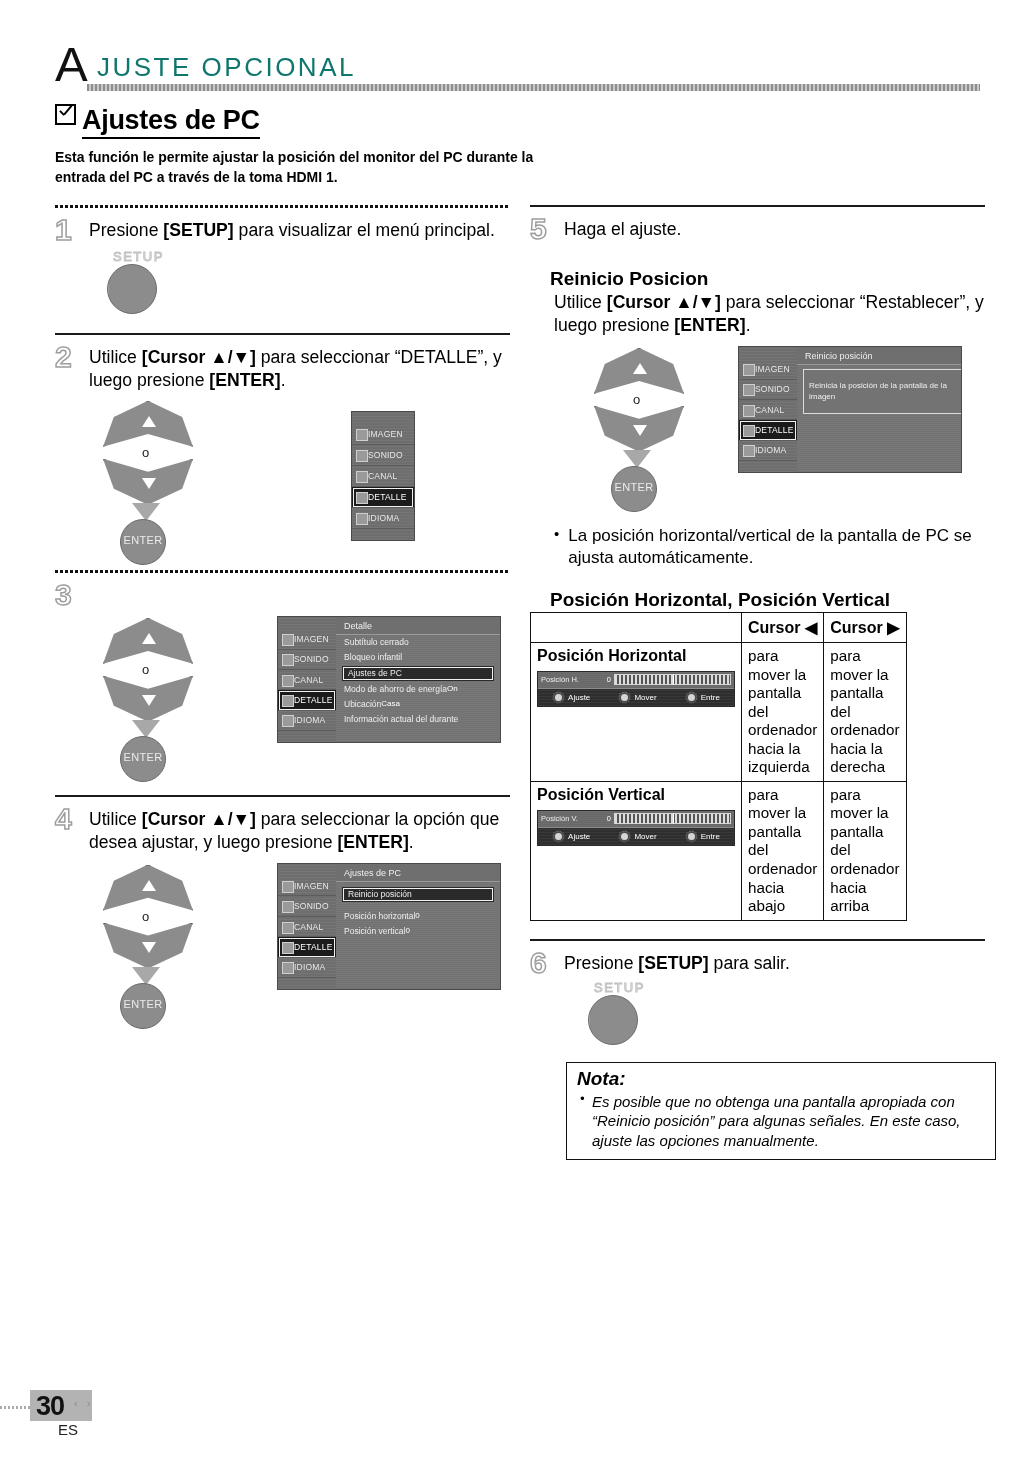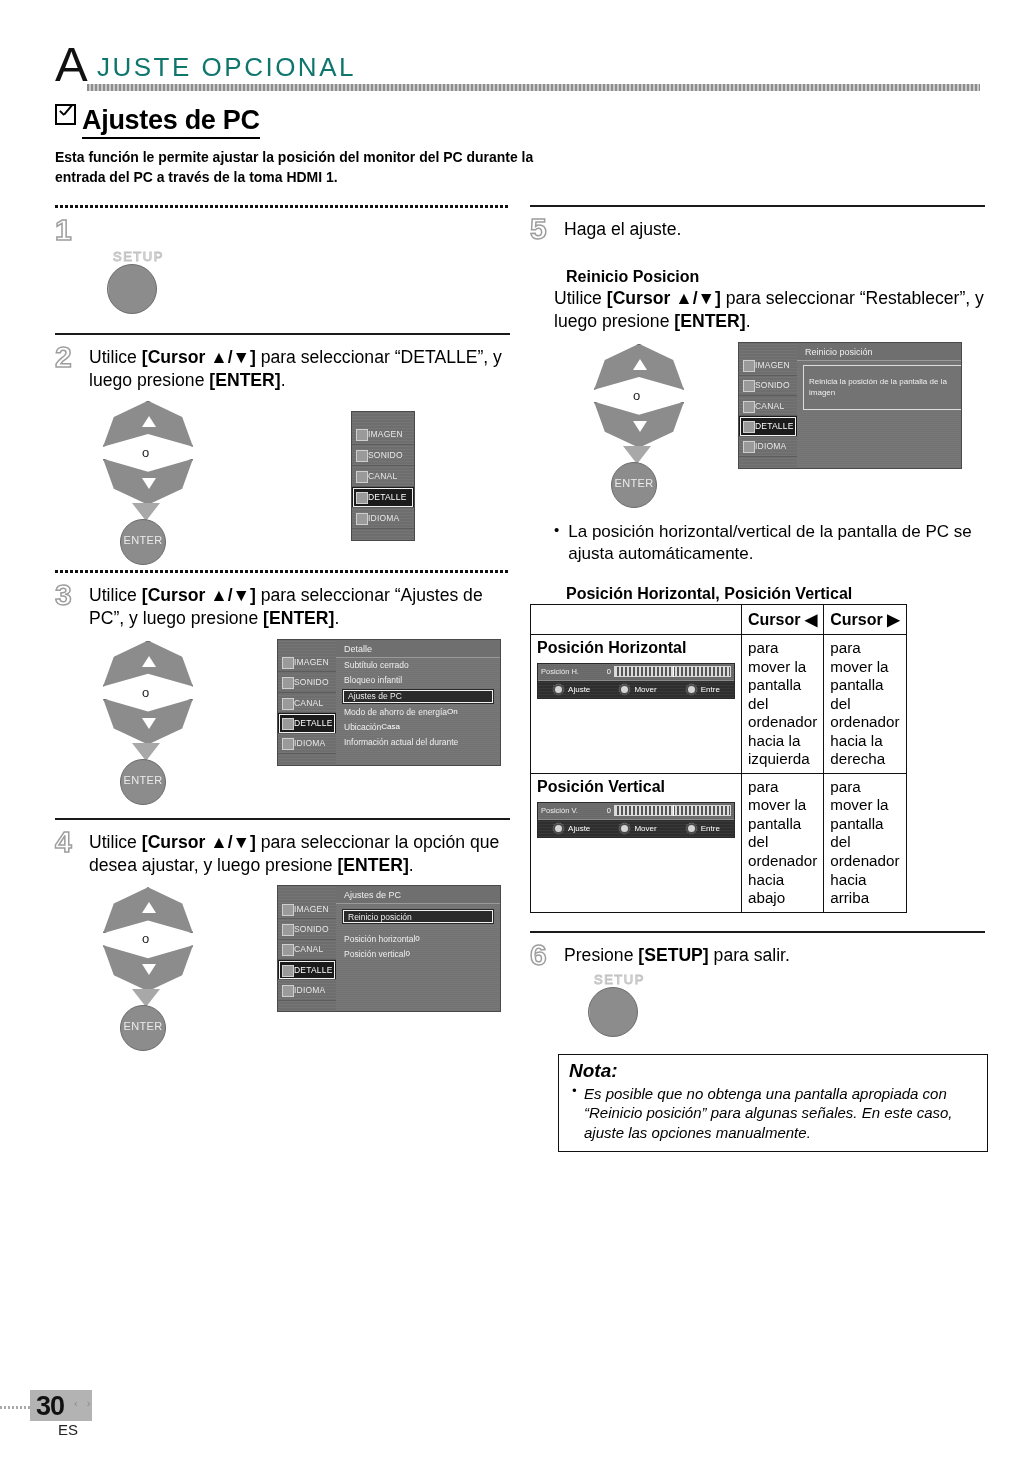--- a/index.html
+++ b/index.html
@@ -102,21 +102,21 @@
   
   .notebox{border:1.8px solid #111;padding:5px 10px 9px 10px;width:408px;}
   .notebox .nt{font-size:19px;font-weight:bold;font-style:italic;margin:0 0 2px 0;}
   .notebox ul{margin:0;padding-left:15px;}
   .notebox li{font-size:15px;font-style:italic;line-height:1.3;list-style:none;position:relative;}
   .notebox li:before{content:"\2022";position:absolute;left:-12px;top:-1px;font-size:13px;}
 
   .bullet{display:flex;gap:9px;font-size:17px;line-height:1.3;padding-left:24px;}
   .bullet .bd{font-size:15px;line-height:1.15;}
 
-  h3.sub{font-size:16px;font-weight:bold;margin:0 0 1px 36px;}
+  h3.sub{font-size:19px;font-weight:bold;margin:0 0 1px 20px;}
   p.subp{font-size:17.6px;line-height:1.33;margin:0 0 0 24px;}
 
   
   .footer{position:absolute;left:0;bottom:28px;width:140px;height:40px;}
   .fdots{position:absolute;left:0;top:16px;width:34px;height:3px;background:repeating-linear-gradient(90deg,#aaa 0 2px,#fff 2px 4px);}
   .fbar{position:absolute;left:30px;top:0;width:62px;height:31px;background:#b3b3b3;}
   .fnum{position:absolute;left:36px;top:1px;font-size:27px;font-weight:bold;color:#111;letter-spacing:-1px;}
   .fes{position:absolute;left:58px;top:31px;font-size:15px;color:#222;}
   .fglyph{position:absolute;left:74px;top:7px;font-size:11px;color:#8a8a8a;letter-spacing:3px;}
 </style>
@@ -133,20 +133,21 @@
   <span class="chk"></span><h1>Ajustes de PC</h1>
   <p>Esta función le permite ajustar la posición del monitor del PC durante la entrada del PC a través de la toma HDMI 1.</p>
 </div>
 
 <div class="col colL">
 
   <div class="step">
     <div class="divider dotted"></div>
     <div class="stepline">
       <div class="num">1</div>
+      <div class="stxt"><span>Presione </span><b>[SETUP]</b><span> para visualizar el menú principal.</span></div>
     </div>
     <div style="margin-left:34px;margin-top:6px;">
       <div class="rembtn-setup">
         <div class="setup-lbl">SETUP</div>
         <div class="circle-btn setup-circle"></div>
       </div>
     </div>
   </div>
 
   <div class="step" style="margin-top:4px;">
@@ -189,21 +190,20 @@
             </div>
         </div>
       </div>
     </div>
   </div>
 
   <div class="step" style="margin-top:6px;">
     <div class="divider dotted"></div>
     <div class="stepline">
       <div class="num">3</div>
-      <div class="stxt"><span>Utilice </span><b>[Cursor ▲/▼]</b><span> para seleccionar “Ajustes de PC”, y luego presione </span><b>[ENTER]</b><span>.</span></div>
     </div>
     <div style="display:flex;align-items:flex-start;margin-left:34px;margin-top:8px;">
       <div class="cursorpad">
         <div class="arrowbtn arrow-up">
             <span class="tri"></span>
           </div>
         <div class="or-lbl">o</div>
         <div class="arrowbtn arrow-dn">
             <span class="tri"></span>
           </div>
@@ -455,21 +455,21 @@
       <div class="num">6</div>
       <div class="stxt"><span>Presione </span><b>[SETUP]</b><span> para salir.</span></div>
     </div>
     <div style="margin-left:40px;margin-top:4px;">
       <div class="rembtn-setup">
         <div class="setup-lbl">SETUP</div>
         <div class="circle-btn setup-circle"></div>
       </div>
     </div>
 
-    <div class="notebox" style="margin-left:28px;margin-top:2px;">
+    <div class="notebox" style="margin-left:36px;margin-top:2px;">
       <p class="nt">Nota:</p>
       <ul>
         <li>Es posible que no obtenga una pantalla apropiada con “Reinicio posición” para algunas señales. En este caso, ajuste las opciones manualmente.</li>
       </ul>
     </div>
   </div>
 
 </div>
 
 <div class="footer">

